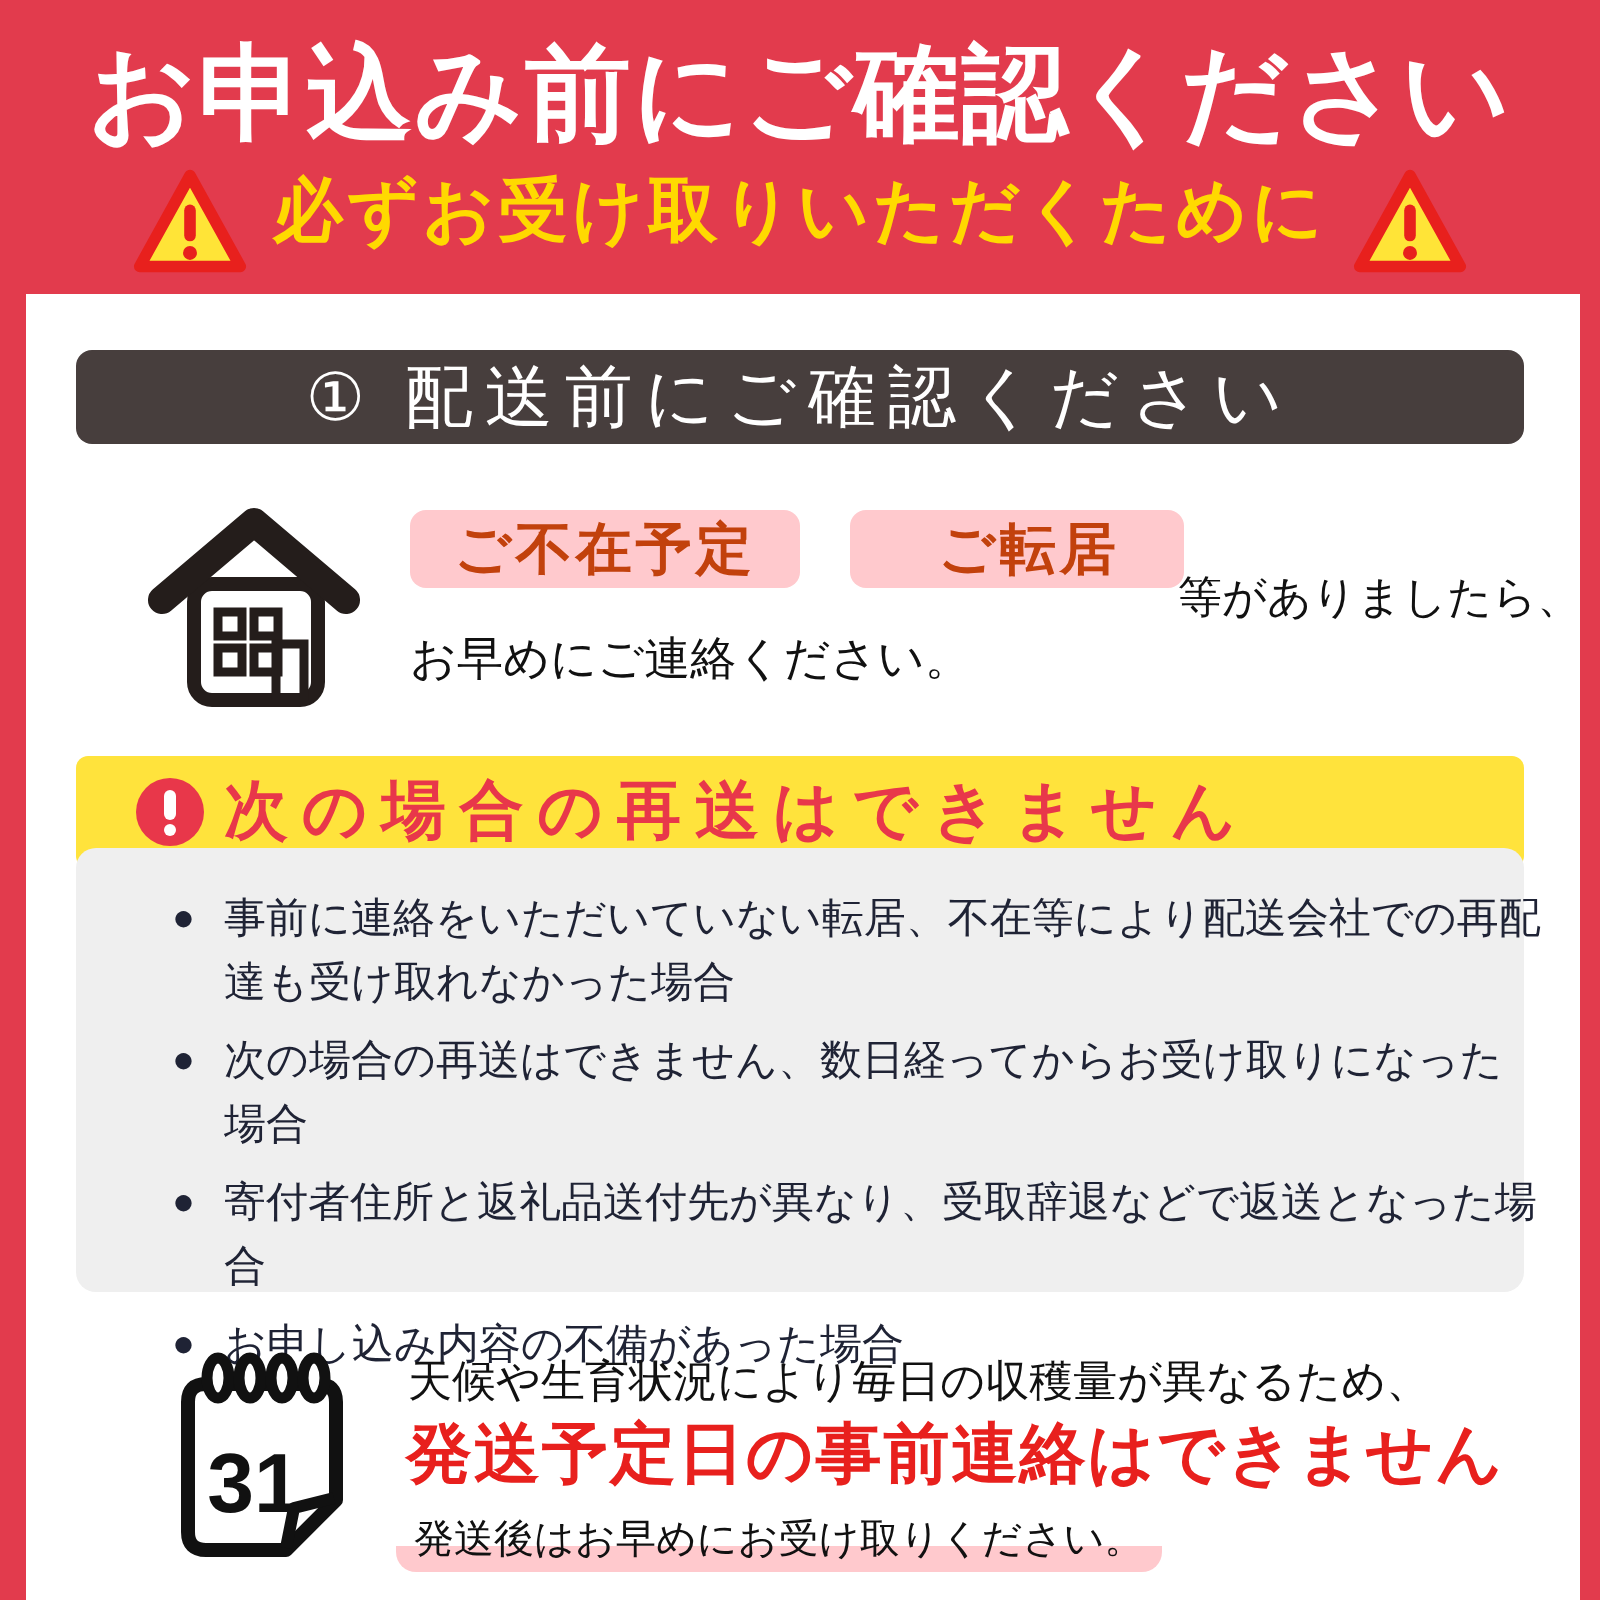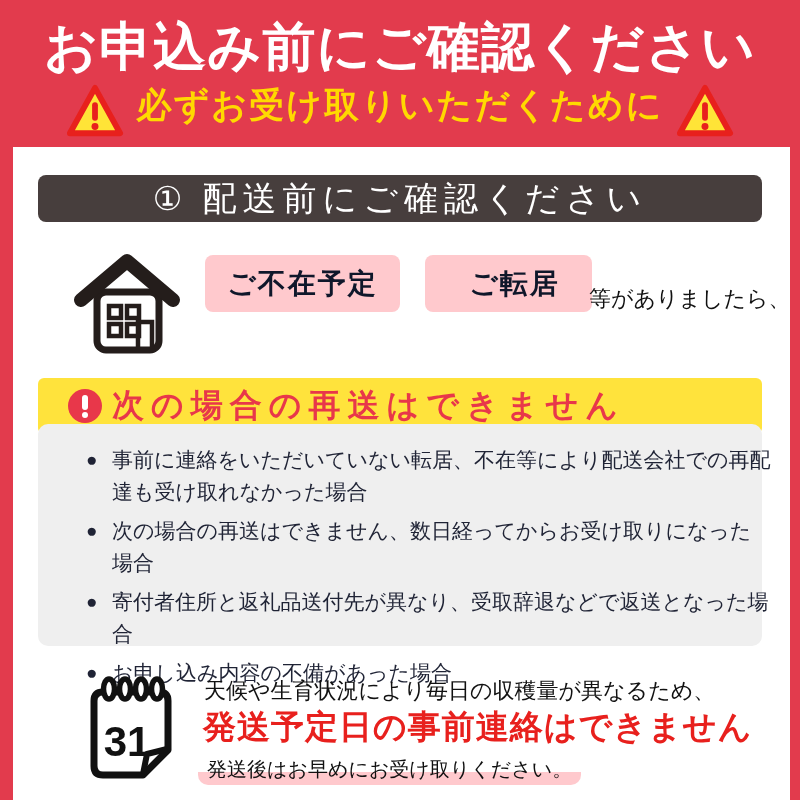--- a/index.html
+++ b/index.html
@@ -26,22 +26,22 @@
     position:absolute; left:38px; top:175px; width:724px; height:47px;
     background:#473e3d; border-radius:8px; color:#ffffff;
     display:flex; align-items:center; justify-content:center; gap:20px;
   }
   .section1-num { font-size:33px; }
   .section1-heading { font-size:34px; letter-spacing:6px; white-space:nowrap; }
 
   .house-icon { position:absolute; left:72px; top:246px; }
 
   .tag {
-    position:absolute; top:255px; height:57px; background:#ffc9cd; border-radius:8px;
-    color:#0f172a; font-size:28px; font-weight:bold;
+    position:absolute; top:255px; height:39px; background:#ffc9cd; border-radius:8px;
+    color:#c2410c; font-size:28px; font-weight:bold;
     display:flex; align-items:center; justify-content:center; letter-spacing:2px; white-space:nowrap;
   }
   .tag-absence { left:205px; width:195px; }
   .tag-moving  { left:425px; width:155px;padding-left:12px; }
   .after-tags  { position:absolute; left:589px; top:284px; font-size:22px; color:#111111; white-space:nowrap; }
   .contact-line{ position:absolute; left:205px; top:314px; font-size:23px; color:#111111; white-space:nowrap; }
 
   
   .warn-bar {
     position:absolute; left:38px; top:378px; width:724px; height:56px;
@@ -105,20 +105,21 @@
     <rect x="37" y="60" width="12" height="12" fill="none" stroke="#241d1b" stroke-width="4.5"></rect>
     <rect x="55" y="60" width="12" height="12" fill="none" stroke="#241d1b" stroke-width="4.5"></rect>
     <rect x="37" y="78" width="12" height="12" fill="none" stroke="#241d1b" stroke-width="4.5"></rect>
     <rect x="55" y="78" width="12" height="12" fill="none" stroke="#241d1b" stroke-width="4.5"></rect>
     <path d="M66 104 V76 H80 V104" fill="none" stroke="#241d1b" stroke-width="4.5"></path>
   </svg>
 
   <div class="tag tag-absence">ご不在予定</div>
   <div class="tag tag-moving">ご転居</div>
   <span class="after-tags">等がありましたら、</span>
+  <div class="contact-line">お早めにご連絡ください。</div>
 
   <div class="warn-bar">
     <span class="excl-circle">
       <span class="excl-bar"></span>
       <span class="excl-dot"></span>
     </span>
     <span class="warn-text">次の場合の再送はできません</span>
   </div>
 
   <div class="cases-box">

